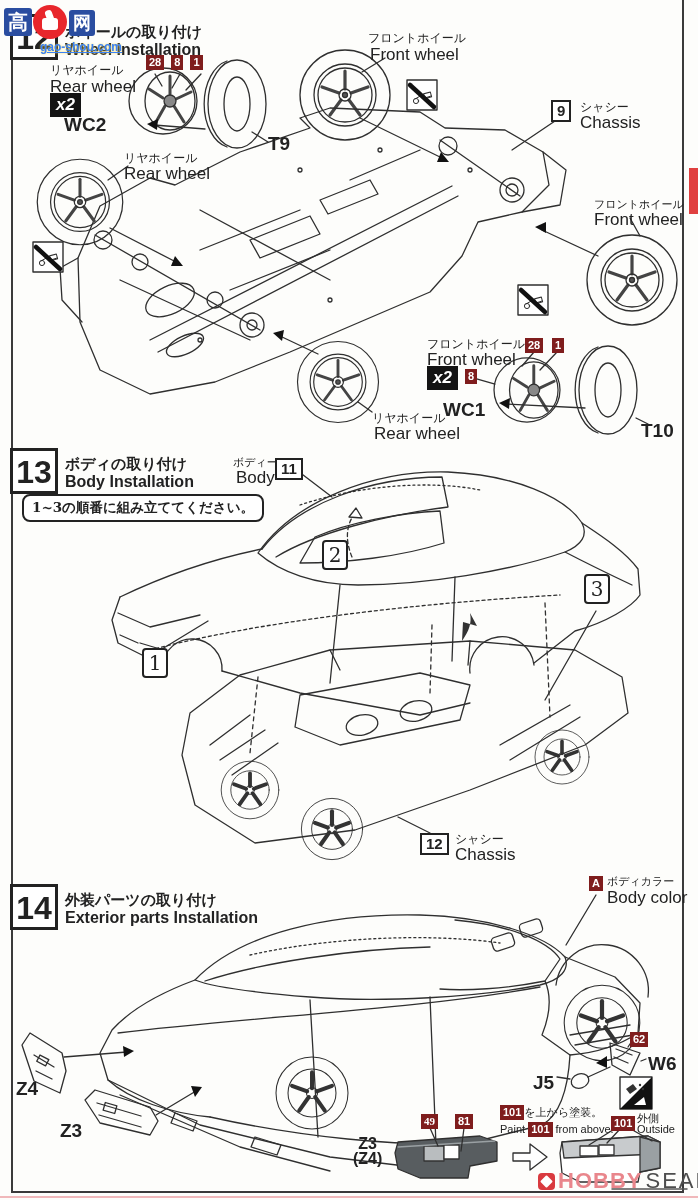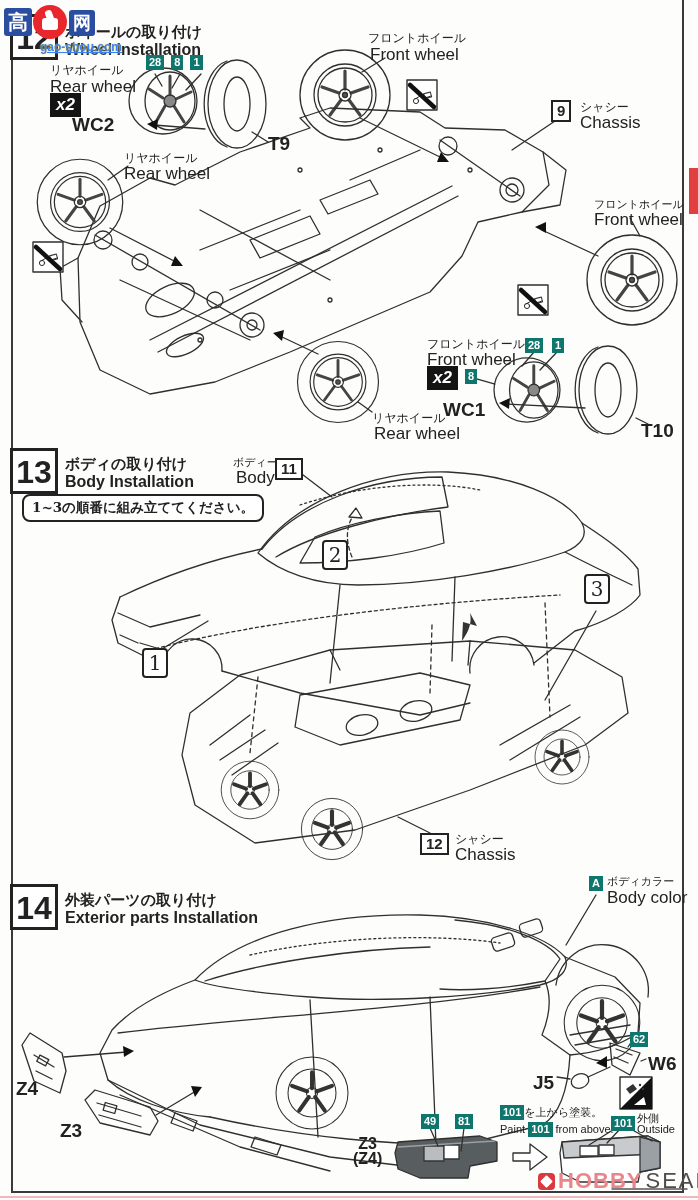--- a/index.html
+++ b/index.html
@@ -10,21 +10,21 @@
   .frame{position:absolute;background:#3a3a3a;}
   
   .jp{font-size:12px;color:#222;white-space:nowrap;}
   .en{font-family:"Liberation Sans",sans-serif;font-size:17px;color:#222;white-space:nowrap;}
   .sm{font-size:11px;}
   .b{font-weight:bold;}
   .stepbox{box-sizing:border-box;border:3px solid #222;background:#fff;width:48px;height:46px;
            text-align:center;font:bold 32px/42px "Liberation Sans",sans-serif;}
   .title-jp{font:bold 15px "DejaVu Sans",sans-serif;white-space:nowrap;}
   .title-en{font:bold 16px "Liberation Sans",sans-serif;white-space:nowrap;text-align:center;}
-  .bdg{display:inline-block;background:#0f766e;color:#fff;font:bold 11px/13px "Liberation Sans",sans-serif;
+  .bdg{display:inline-block;background:#7f1d1d;color:#fff;font:bold 11px/13px "Liberation Sans",sans-serif;
        padding:1px 3px;text-align:center;white-space:nowrap;}
   .pbox{box-sizing:border-box;display:inline-block;border:2px solid #222;background:#fff;
         font:bold 15px/18px "Liberation Sans",sans-serif;padding:0 4px;text-align:center;}
   .seqbox{box-sizing:border-box;border:2px solid #222;border-radius:4px;background:#fff;width:26px;height:30px;
         font:20px/27px "DejaVu Serif",serif;text-align:center;}
   .plabel{font:bold 19px "Liberation Sans",sans-serif;white-space:nowrap;}
   .x2{display:inline-block;background:#141414;color:#fff;font:bold italic 17px/20px "Liberation Sans",sans-serif;
       padding:2px 6px;}
   .notebox{box-sizing:border-box;border:2px solid #222;border-radius:8px;background:#fff;padding:3px 8px;
       font-family:"DejaVu Serif",serif;}
@@ -175,21 +175,21 @@
   <div class="abs title-en" style="left:65px;top:41px;">Wheel Installation</div>
 
   <div class="abs" style="left:146px;top:55px;display:flex;gap:7px;">
     <span class="bdg">28</span>
     <span class="bdg">8</span>
     <span class="bdg">1</span>
   </div>
   <div class="abs jp" style="left:50px;top:62px;">リヤホイール</div>
   <div class="abs en" style="left:50px;top:77px;">Rear wheel</div>
   <div class="abs x2" style="left:50px;top:93px;">x2</div>
-  <div class="abs plabel" style="left:72px;top:114px;">WC2</div>
+  <div class="abs plabel" style="left:64px;top:114px;">WC2</div>
   <div class="abs plabel" style="left:268px;top:133px;">T9</div>
 
   <div class="abs jp" style="left:368px;top:30px;">フロントホイール</div>
   <div class="abs en" style="left:370px;top:45px;">Front wheel</div>
 
   <div class="abs pbox" style="left:551px;top:100px;">
     <span>9</span>
   </div>
   <div class="abs jp" style="left:580px;top:99px;">シャシー</div>
   <div class="abs en" style="left:580px;top:113px;">Chassis</div>
@@ -452,21 +452,21 @@
   <div class="abs plabel" style="left:60px;top:1120px;">Z3</div>
 
   <div class="abs bdg" style="left:630px;top:1032px;">62</div>
   <div class="abs plabel" style="left:648px;top:1053px;">W6</div>
   <div class="abs plabel" style="left:533px;top:1072px;text-align:right;">J5</div>
 
   <div class="abs b" style="left:353px;top:1136px;font:bold 16px 'Liberation Sans',sans-serif;text-align:center;line-height:15px;">
     <div>Z3</div>
     <div>(Z4)</div>
   </div>
-  <div class="abs bdg" style="left:421px;top:1114px;">49</div>
+  <div class="abs bdg" style="left:421px;top:1114px;font-family:Liberation Serif, serif;">49</div>
   <div class="abs bdg" style="left:455px;top:1114px;">81</div>
 
   <div class="abs" style="left:500px;top:1105px;">
     <div class="jp sm" style="white-space:nowrap;">
       <span class="bdg">101</span><span>を上から塗装。</span>
     </div>
     <div class="en sm" style="white-space:nowrap;margin-top:2px;">
       <span>Paint</span>
       <span class="bdg">101</span>
       <span>from above.</span>

